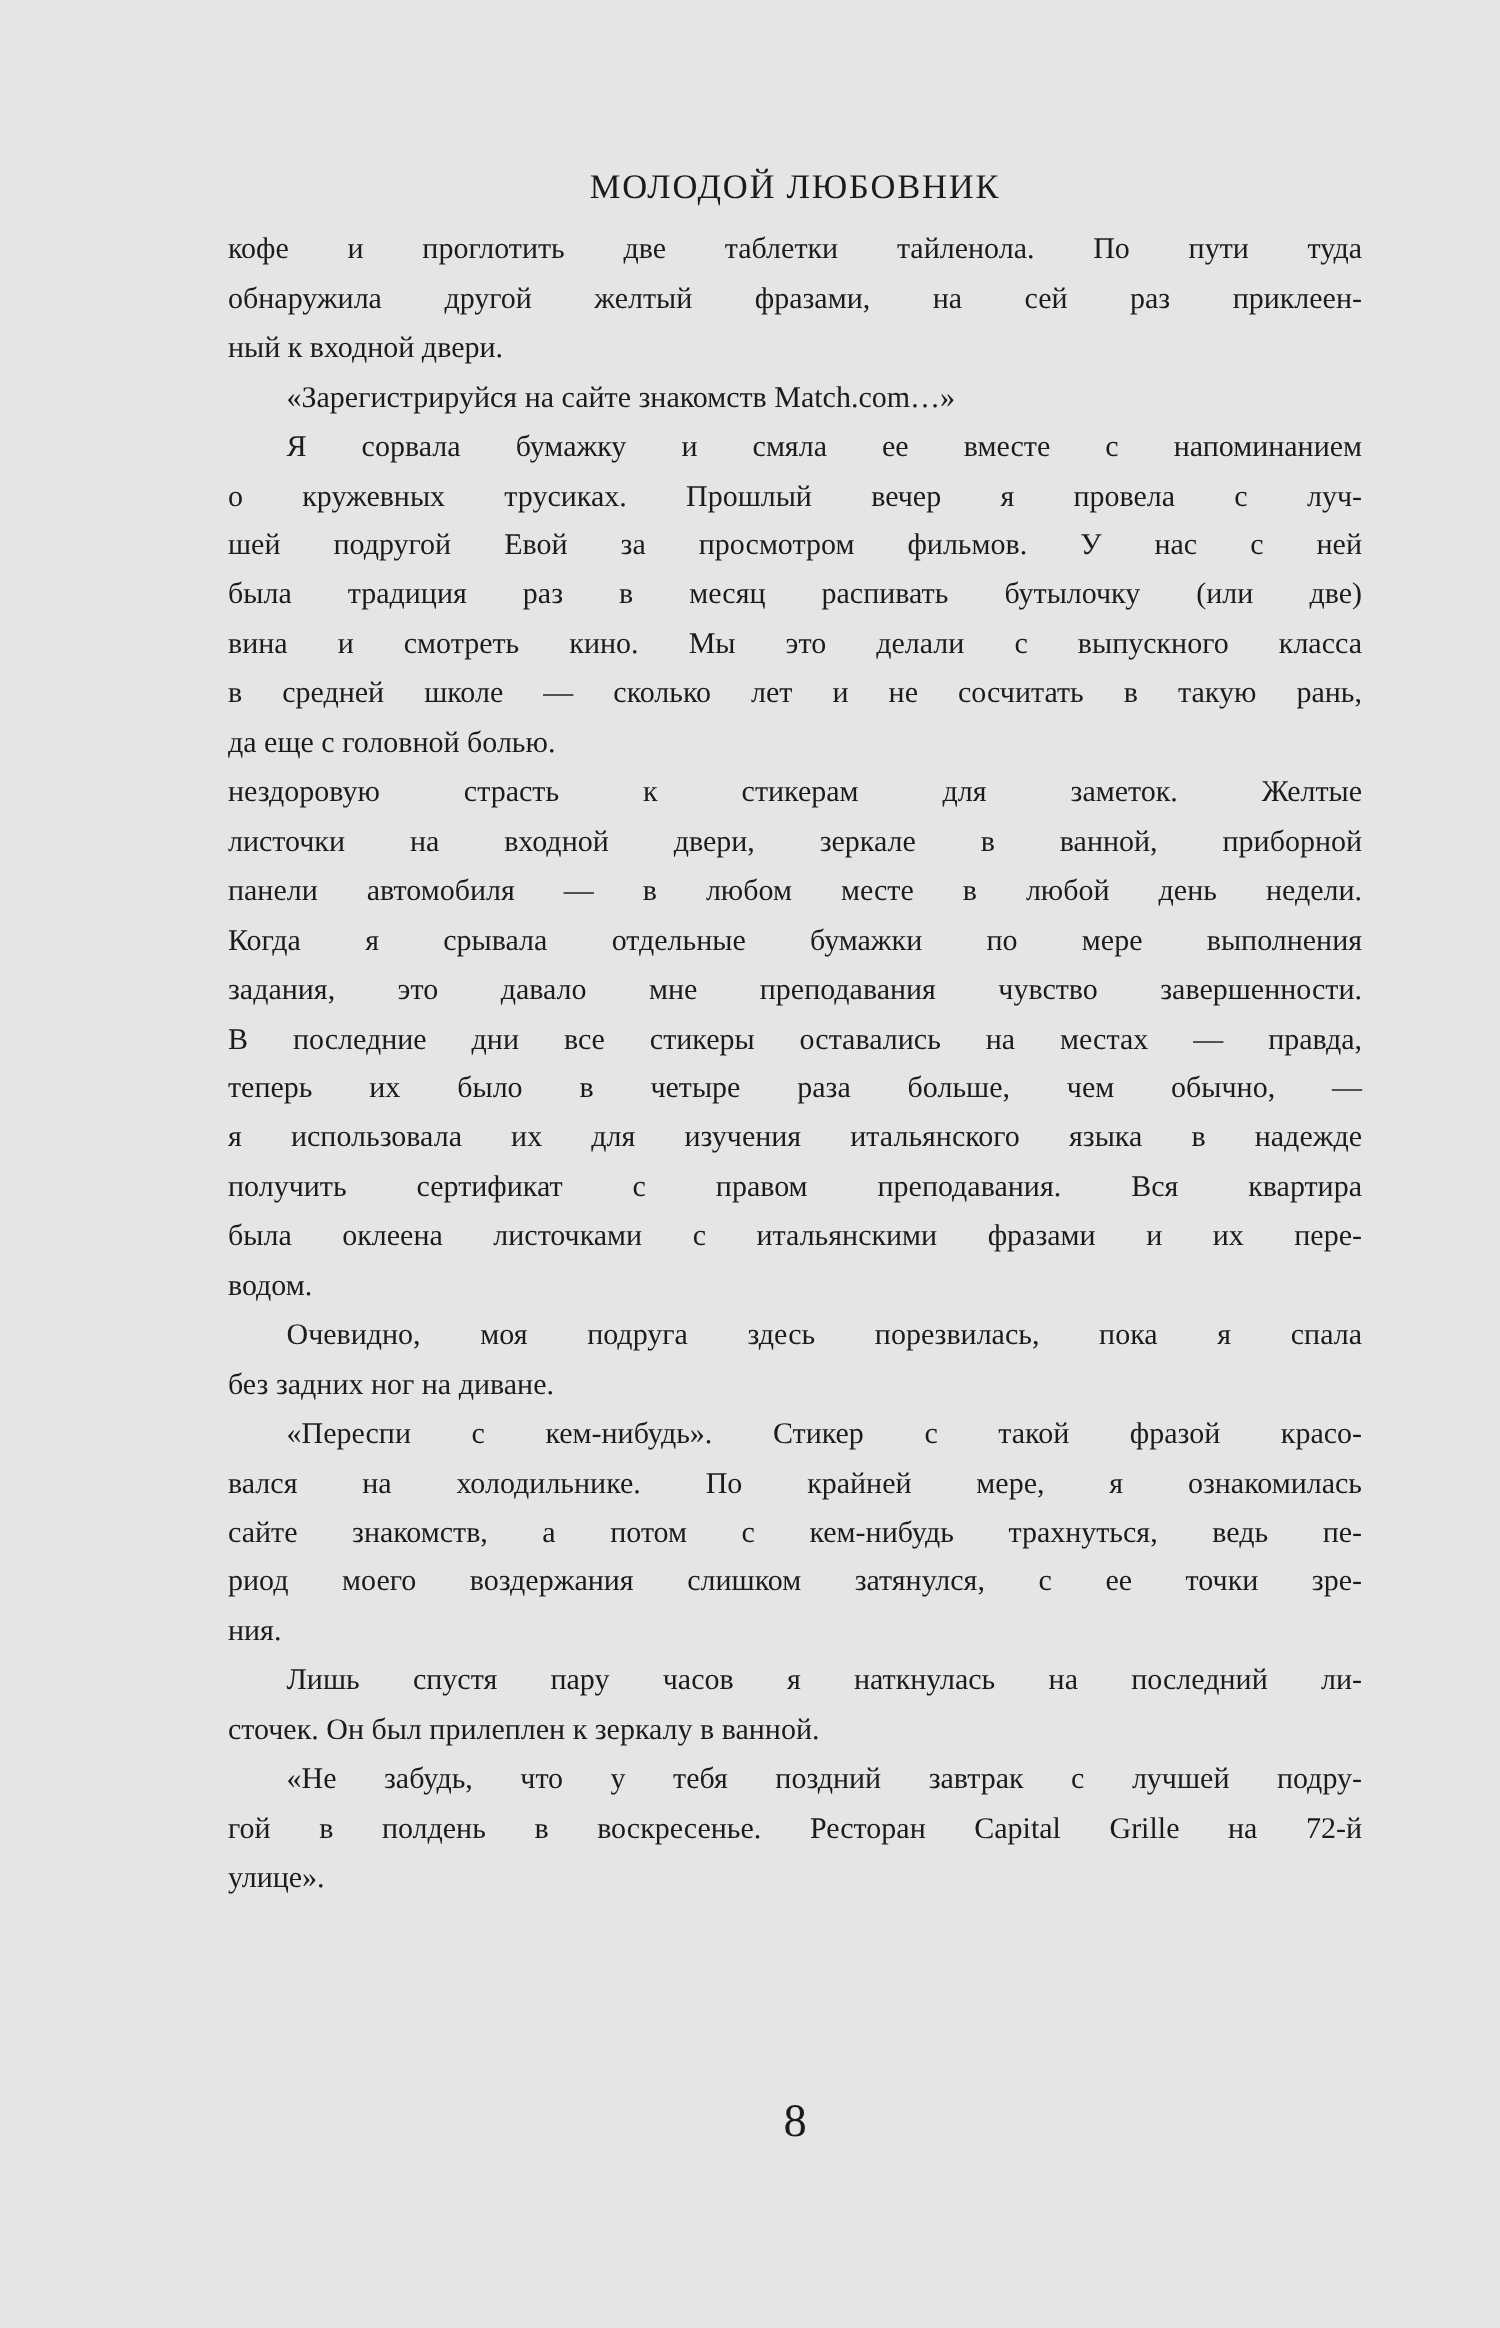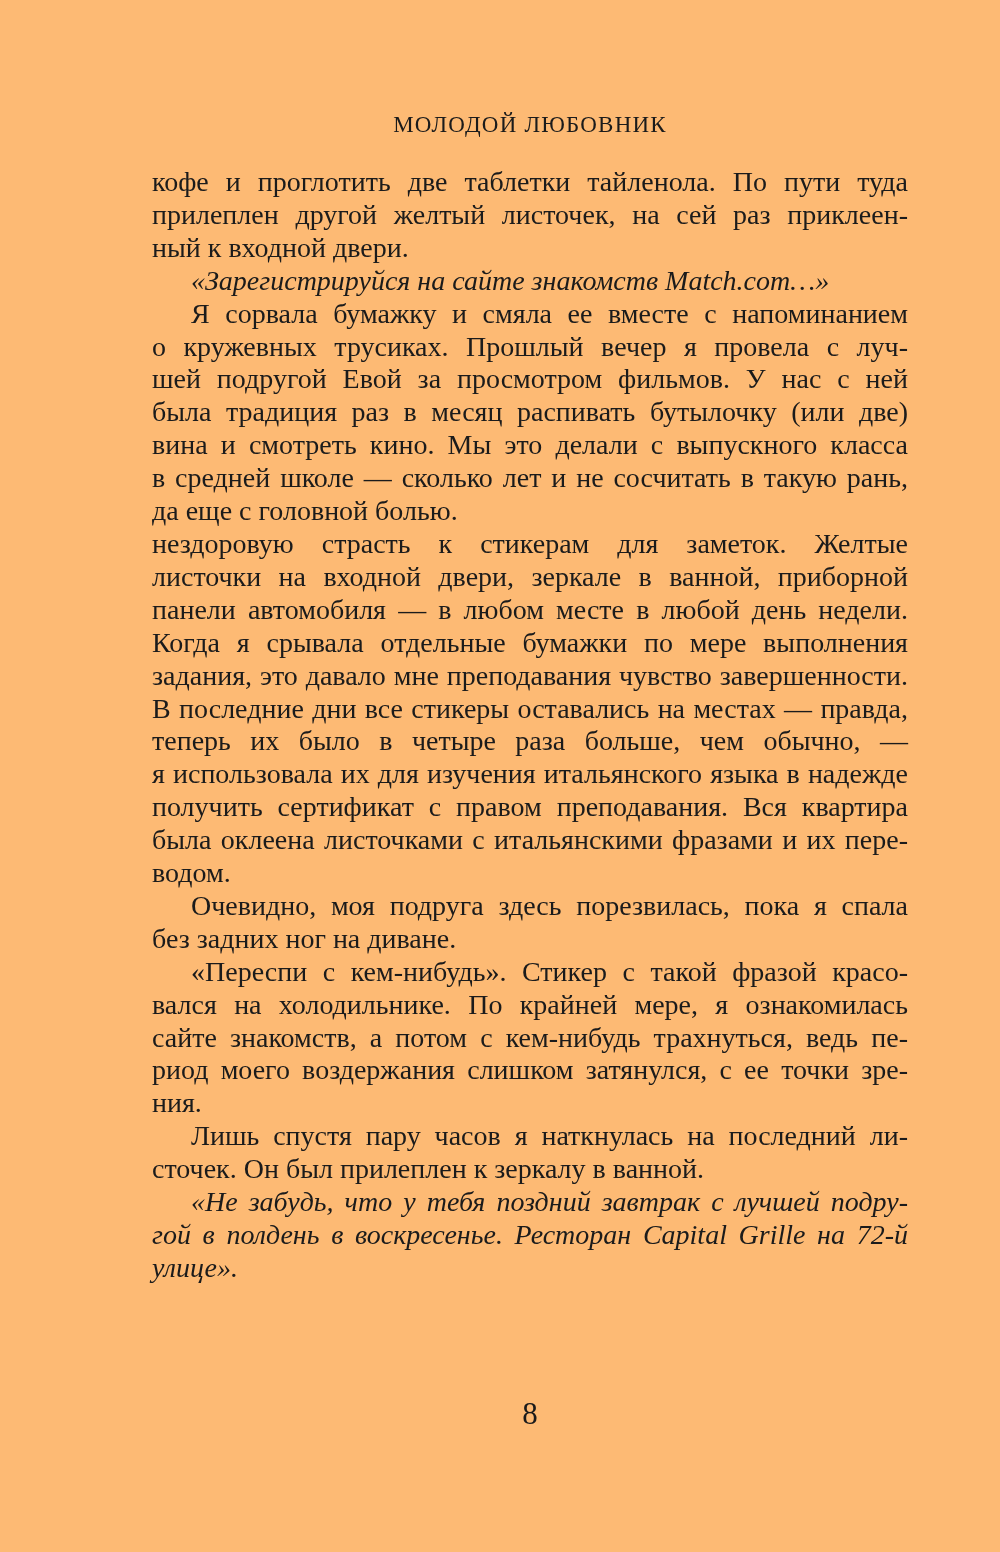--- a/index.html
+++ b/index.html
@@ -4,49 +4,48 @@
 <style>
   html, body {
     margin: 0;
     padding: 0;
     background: #ffffff;
   }
   .page {
     position: relative;
     width: 1000px;
     height: 1552px;
-    background: #fdba74;
+    background: #e5e5e5;
     overflow: hidden;
     font-family: "Liberation Serif", "DejaVu Serif", serif;
     color: #1b1b1b;
   }
   .running-header {
     position: absolute;
     top: 112px;
     left: 152px;
     width: 756px;
     text-align: center;
     font-size: 23px;
     letter-spacing: 1.2px;
     white-space: nowrap;
   }
   .body-text {
     position: absolute;
-    top: 166px;
+    top: 150px;
     left: 152px;
     width: 756px;
-    font-size: 28px;
+    font-size: 20px;
     line-height: 32.9px;
   }
   .paragraph {
     margin: 0;
     padding: 0;
   }
   .paragraph.italic {
-    font-style: italic;
   }
   .line {
     text-align: justify;
     text-align-last: justify;
   }
   .line.last {
     text-align-last: left;
   }
   .line.indent {
     text-indent: 39px;
@@ -64,21 +63,21 @@
 </style>
 </head>
 <body>
 
 <div class="page">
   <div class="running-header">МОЛОДОЙ ЛЮБОВНИК</div>
 
   <div class="body-text">
       <div class="paragraph">
         <div class="line">кофе и проглотить две таблетки тайленола. По пути туда</div>
-        <div class="line">прилеплен другой желтый листочек, на сей раз приклеен-</div>
+        <div class="line">обнаружила другой желтый фразами, на сей раз приклеен-</div>
         <div class="line last">ный к входной двери.</div>
       </div>
       <div class="paragraph italic">
         <div class="line last indent">«Зарегистрируйся на сайте знакомств Match.com…»</div>
       </div>
       <div class="paragraph">
         <div class="line indent">Я сорвала бумажку и смяла ее вместе с напоминанием</div>
         <div class="line">о кружевных трусиках. Прошлый вечер я провела с луч-</div>
         <div class="line">шей подругой Евой за просмотром фильмов. У нас с ней</div>
         <div class="line">была традиция раз в месяц распивать бутылочку (или две)</div>

